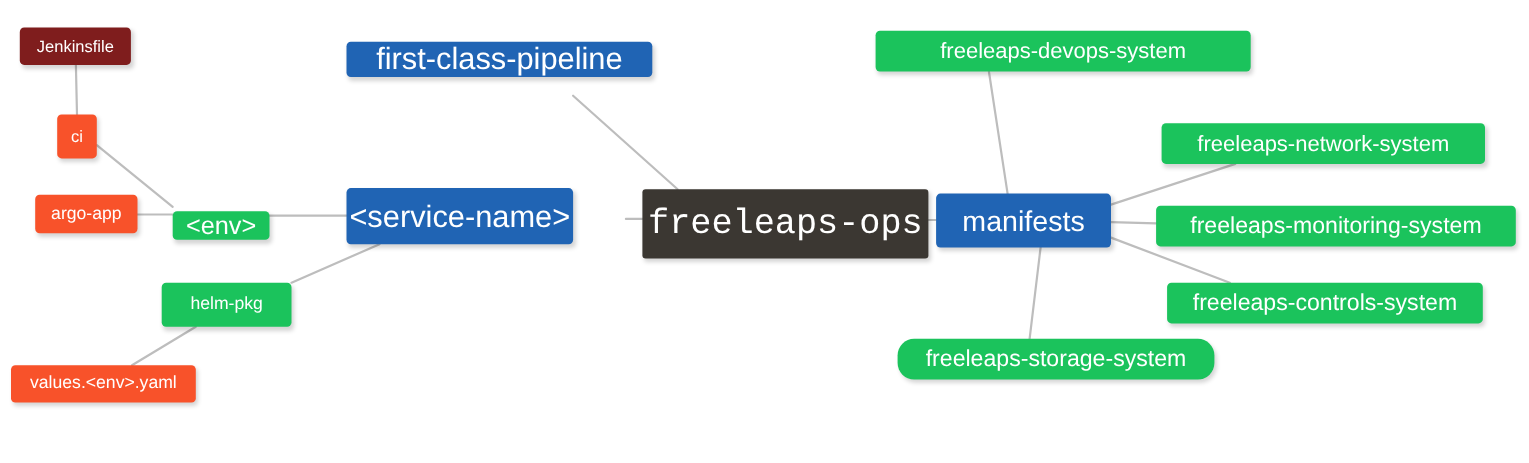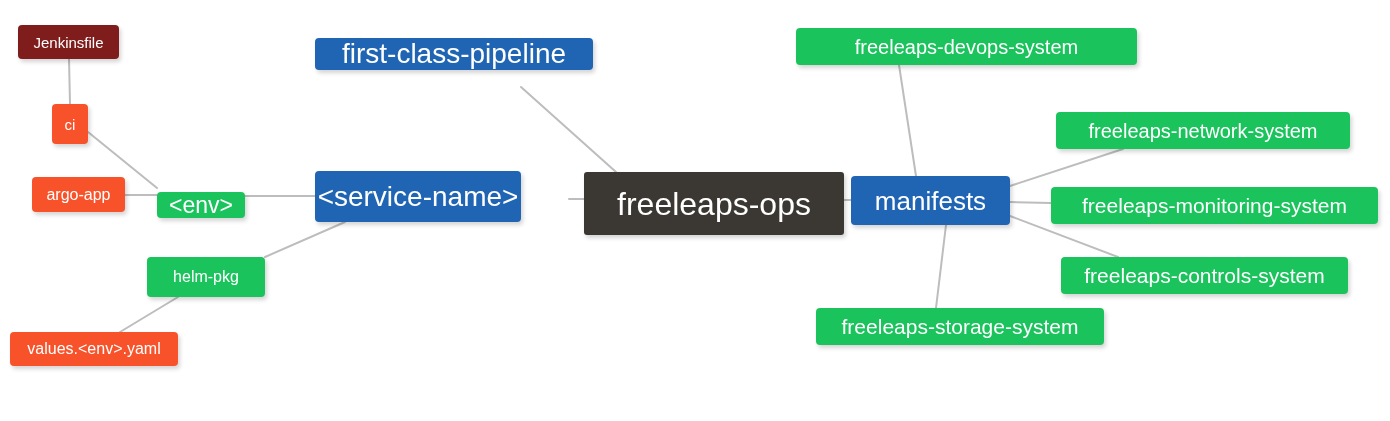--- a/index.html
+++ b/index.html
@@ -89,35 +89,35 @@
       </div>
       <div class="node red" style="left: 10px; top: 332px; width: 168px; height: 34px; font-size: 16px;">
         <span>values.&lt;env&gt;.yaml</span>
       </div>
       <div class="node blue" style="left: 315px; top: 38px; width: 278px; height: 32px; font-size: 28px;">
         <span>first-class-pipeline</span>
       </div>
       <div class="node blue" style="left: 315px; top: 171px; width: 206px; height: 51px; font-size: 28px;">
         <span>&lt;service-name&gt;</span>
       </div>
-      <div class="node root" style="left: 584px; top: 172px; width: 260px; height: 63px; font-size: 32px;">
+      <div class="node root" style="left: 584px; top: 172px; width: 260px; height: 63px; font-size: 32px; font-family: Liberation Mono, monospace;">
         <span>freeleaps-ops</span>
       </div>
       <div class="node blue" style="left: 851px; top: 176px; width: 159px; height: 49px; font-size: 26px;">
         <span>manifests</span>
       </div>
       <div class="node green" style="left: 796px; top: 28px; width: 341px; height: 37px; font-size: 20px;">
         <span>freeleaps-devops-system</span>
       </div>
       <div class="node green" style="left: 1056px; top: 112px; width: 294px; height: 37px; font-size: 20px;">
         <span>freeleaps-network-system</span>
       </div>
       <div class="node green" style="left: 1051px; top: 187px; width: 327px; height: 37px; font-size: 21px;">
         <span>freeleaps-monitoring-system</span>
       </div>
       <div class="node green" style="left: 1061px; top: 257px; width: 287px; height: 37px; font-size: 21px;">
         <span>freeleaps-controls-system</span>
       </div>
-      <div class="node green" style="left: 816px; top: 308px; width: 288px; height: 37px; font-size: 21px;">
+      <div class="node green" style="left: 816px; top: 308px; width: 288px; height: 37px; font-size: 21px; border-radius: 15px;">
         <span>freeleaps-storage-system</span>
       </div>
     </div>
 </div>
 
 </body></html>

